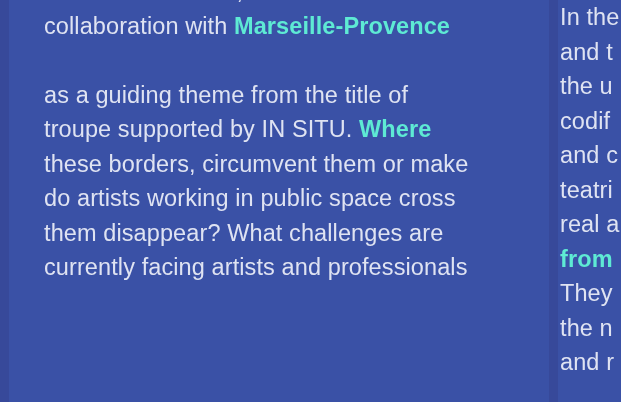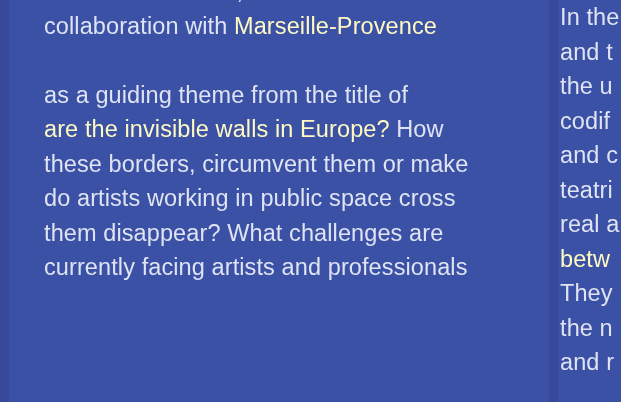--- a/index.html
+++ b/index.html
@@ -46,22 +46,22 @@
   }
   .col-right {
     left: 560px;
     width: 200px;
     top: 0px;
   }
   .line {
     height: 34.5px;
   }
   .b {
-    font-weight: normal;
-    color: #fef9c3;
+    font-weight: bold;
+    color: #5eead4;
   }
   
   .caret {
     display: inline-block;
     width: 1px;
     height: 24px;
     background: #eef1fa;
     vertical-align: -4px;
     margin: 0 0px 0 1px;
   }
@@ -75,34 +75,34 @@
 <div id="page">
 
   <div class="gutter-left"></div>
   <div class="gutter-mid"></div>
 
   <div class="column col-left">
       <div class="line"><span>the Mediterranean, in</span></div>
       <div class="line"><span>collaboration with </span><span class="b">Marseille-Provence</span></div>
       <div class="spacer"></div>
       <div class="line"><span>as a guiding theme from the title of</span></div>
-      <div class="line"><span class="b">are the invisible walls in Europe?</span><span> How</span></div>
+      <div class="line"><span>troupe supported by IN SITU. </span><span class="b">Where</span></div>
       <div class="line"><span>these borders, circumvent them or make</span></div>
       <div class="line"><span>do artists working in public space cross</span></div>
       <div class="line"><span>them disappear? What challenges are</span></div>
       <div class="line"><span>currently facing artists and professionals</span></div>
     </div>
 
   <div class="column col-right">
       <div class="line"><span>In the</span></div>
       <div class="line"><span>and t</span></div>
       <div class="line"><span>the u</span></div>
       <div class="line"><span>codif</span></div>
       <div class="line"><span>and c</span></div>
       <div class="line"><span>teatri</span></div>
       <div class="line"><span>real a</span></div>
-      <div class="line"><span class="b">betw</span></div>
+      <div class="line"><span class="b">from</span></div>
       <div class="line"><span>They</span></div>
       <div class="line"><span>the n</span></div>
       <div class="line"><span>and r</span></div>
     </div>
 
 </div>
 
 </body></html>

